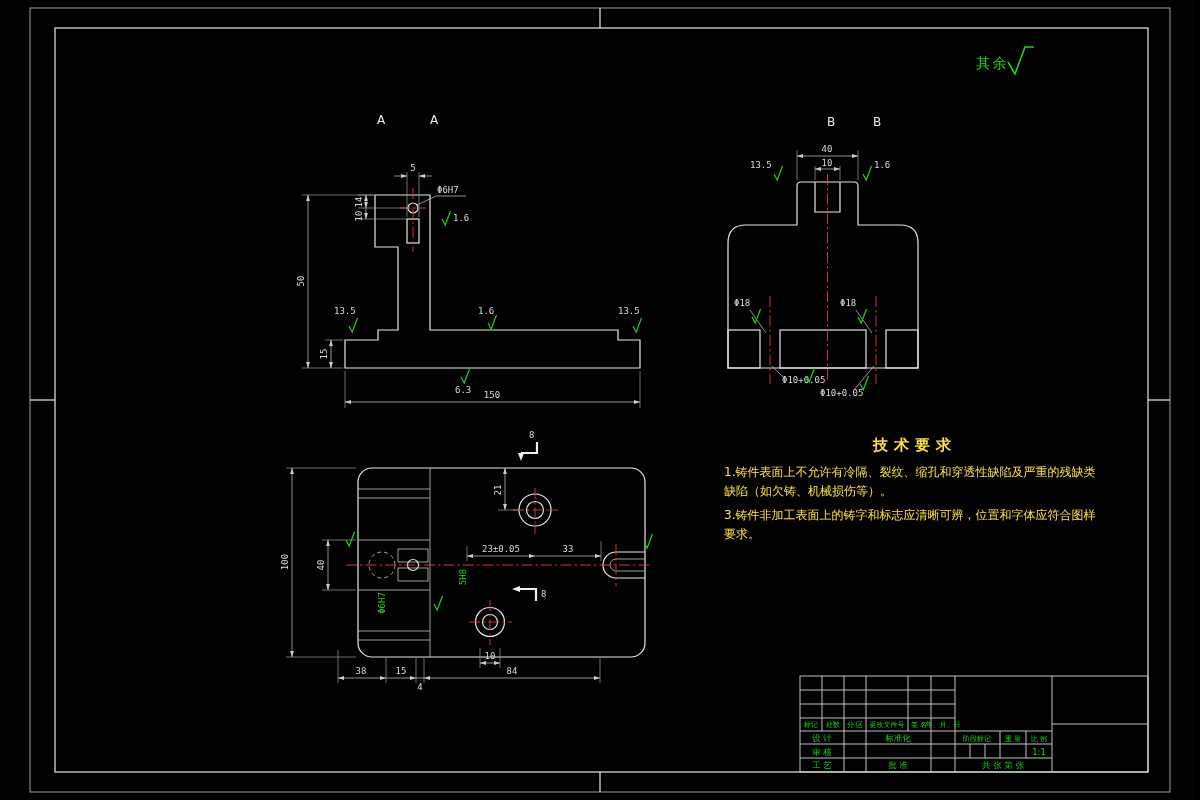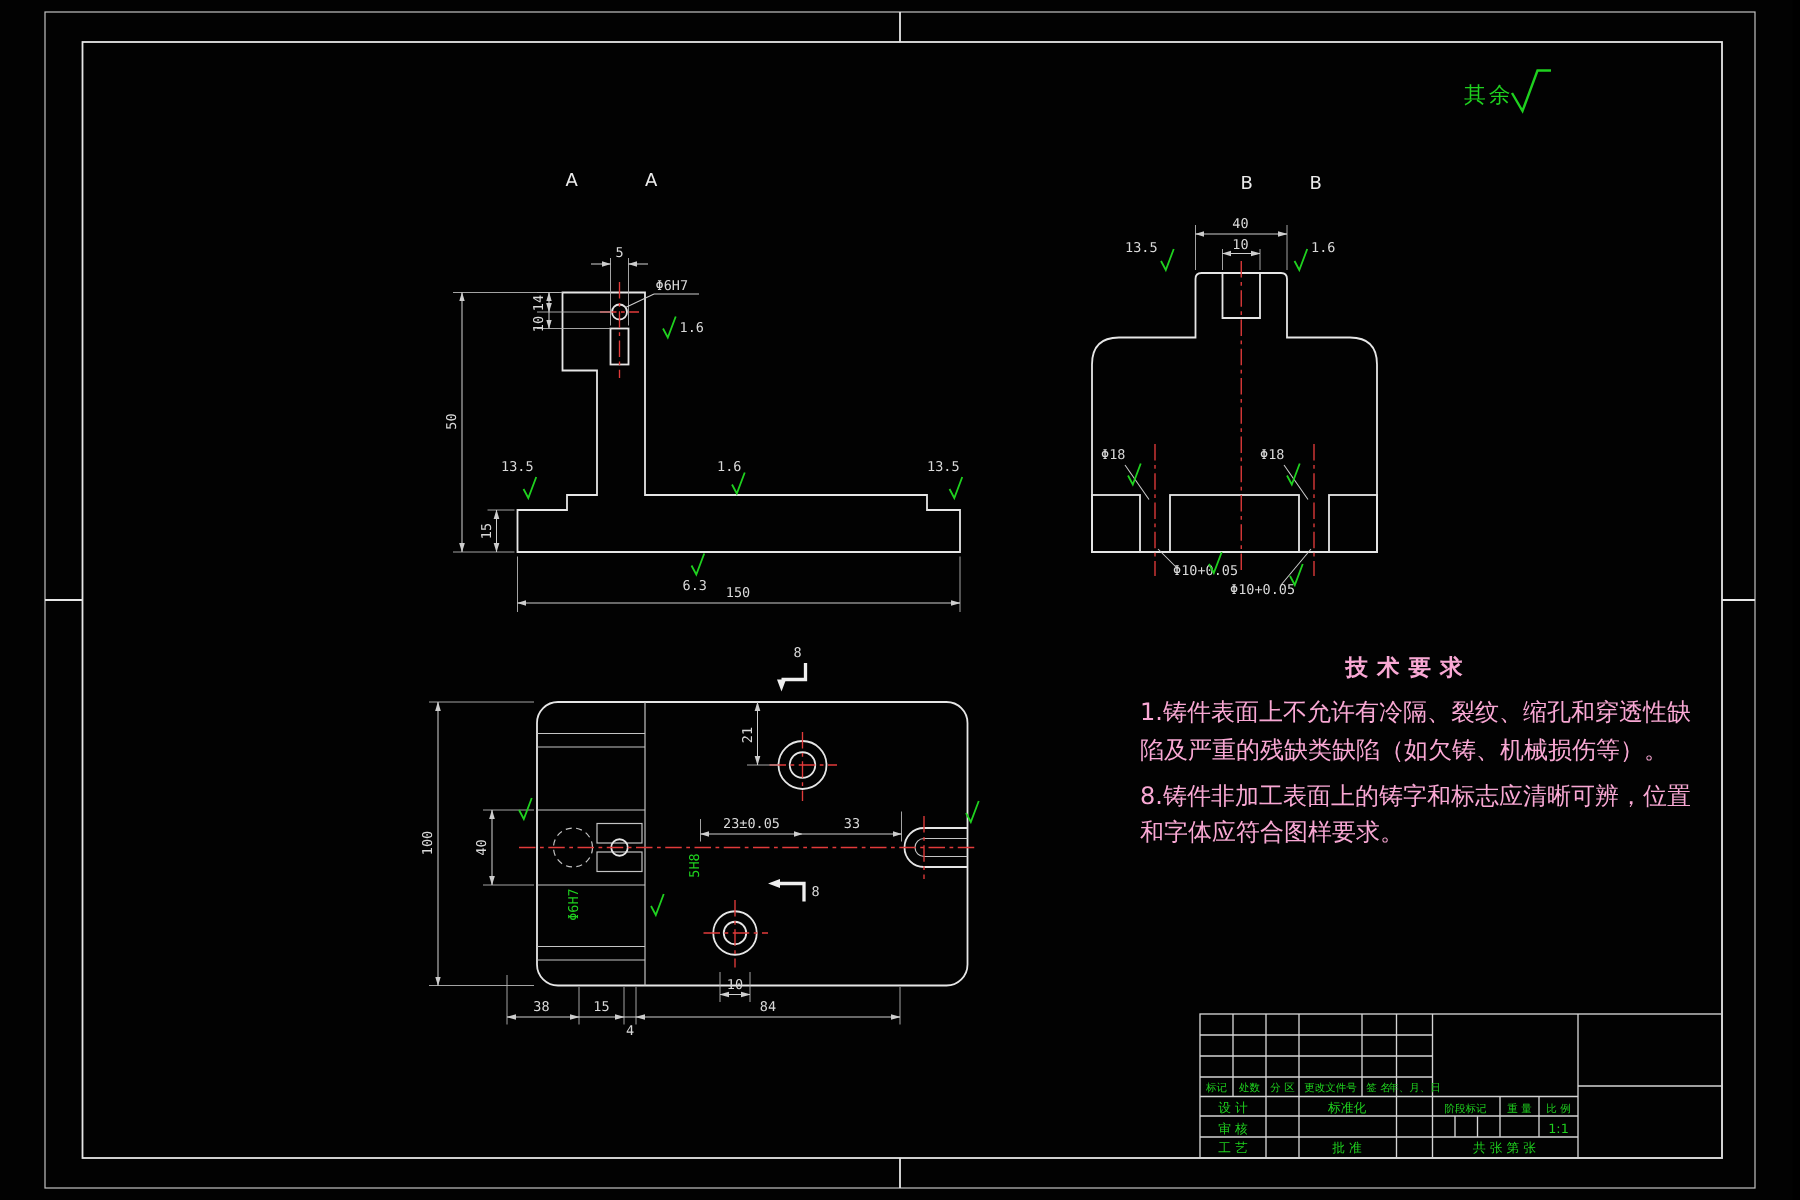--- a/index.html
+++ b/index.html
@@ -11,23 +11,23 @@
   .ext  {stroke:#b5b5b5;stroke-width:0.6;}
   .dim  {stroke:#cdcdcd;stroke-width:0.7;fill:none;}
   .cl   {stroke:#e23b3b;stroke-width:0.9;fill:none;stroke-dasharray:11 3 2.5 3;}
   .dt   {fill:#d9d9d9;font-size:9px;font-family:"DejaVu Sans Mono",monospace;}
   .gt   {fill:#1fd11f;}
   .lbl  {fill:#ececec;font-size:12px;font-family:"DejaVu Sans",sans-serif;}
   .tb   {stroke:#d4d4d4;stroke-width:0.9;fill:none;}
   .tbt  {fill:#1fd11f;font-size:8.5px;text-anchor:middle;font-family:"DejaVu Sans",sans-serif;}
   .tbh  {font-size:7px;}
   .thick{stroke:#efefef;stroke-width:2.2;fill:none;}
-  .tech {position:absolute;left:748px;top:436px;width:382px;color:#f9a8d4;}
+  .tech {position:absolute;left:724px;top:436px;width:382px;color:#fde047;}
   .tech h3{margin:0 0 8px 0;font-size:15px;font-weight:bold;text-align:center;letter-spacing:6px;}
-  .tech p{margin:0 0 6px 12px;font-size:16px;line-height:1.55;}
+  .tech p{margin:0 0 6px 0;font-size:12px;line-height:1.55;}
 </style>
 </head>
 <body>
 
 <div class="stage">
 
 <svg width="1200" height="800" viewBox="0 0 1200 800">
   <defs>
     <pattern id="hatch" width="6" height="6" patternUnits="userSpaceOnUse" patternTransform="rotate(45)">
       <line x1="0" y1="0" x2="0" y2="6" stroke="#b9cdd9" stroke-width="0.9"></line>
@@ -271,16 +271,16 @@
     <text x="1013" y="741" class="tbt tbh">重 量</text>
     <text x="1039" y="741" class="tbt tbh">比 例</text>
     <text x="1039" y="755" class="tbt">1:1</text>
     <text x="1003" y="768" class="tbt">共 张 第 张</text>
   </g>
 </svg>
 
 <div class="tech">
   <h3>技术要求</h3>
   <p>1.铸件表面上不允许有冷隔、裂纹、缩孔和穿透性缺陷及严重的残缺类缺陷（如欠铸、机械损伤等）。</p>
-  <p>8.铸件非加工表面上的铸字和标志应清晰可辨，位置和字体应符合图样要求。</p>
+  <p>3.铸件非加工表面上的铸字和标志应清晰可辨，位置和字体应符合图样要求。</p>
 </div>
 
 </div>
 
 </body></html>

